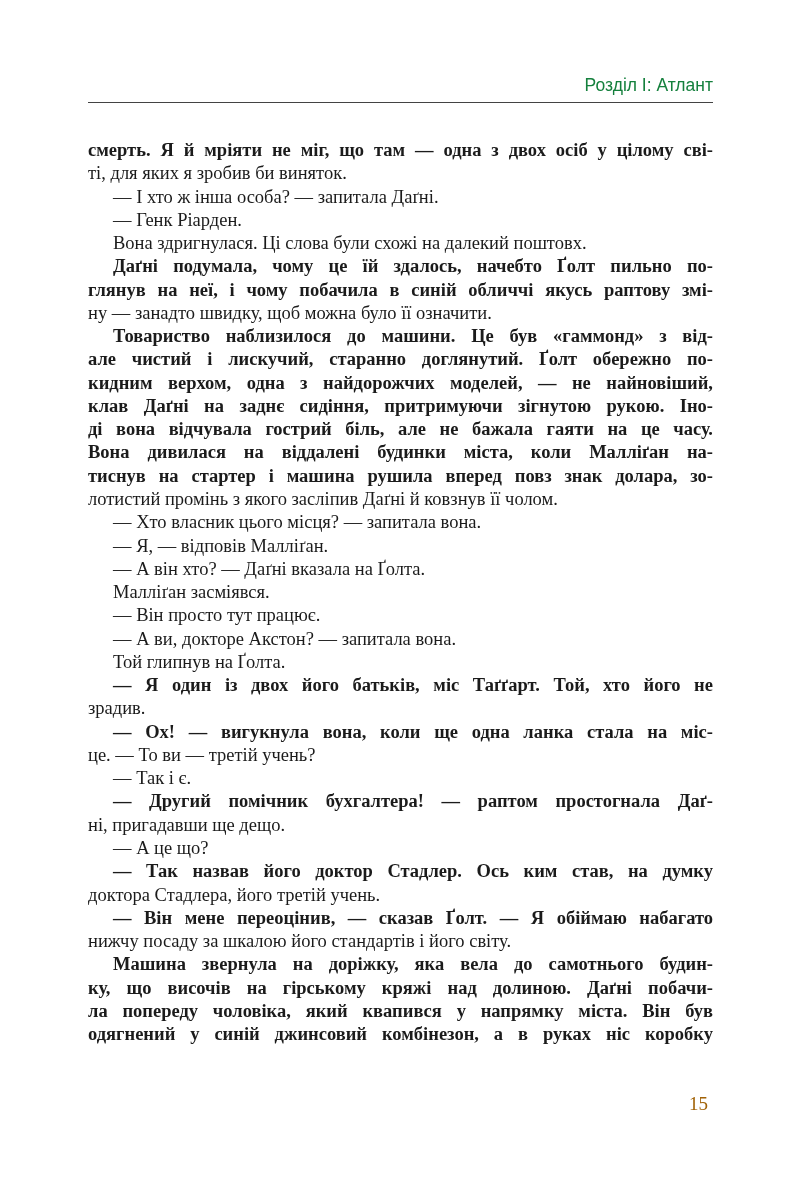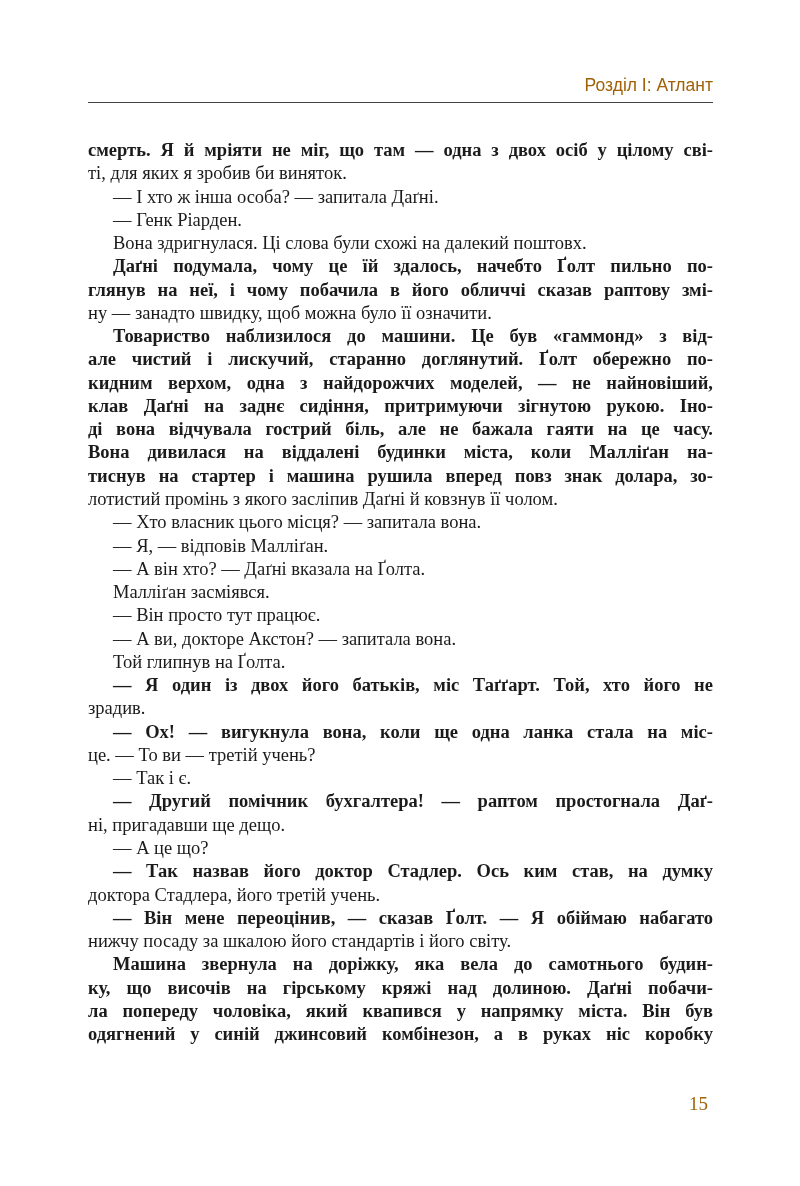--- a/index.html
+++ b/index.html
@@ -17,21 +17,21 @@
   .running-head {
     position: absolute;
     top: 74px;
     left: 88px;
     width: 625px;
   }
   .rh-text {
     font-family: "Liberation Sans", "DejaVu Sans", sans-serif;
     font-size: 17.5px;
     line-height: 22px;
-    color: #a16207;
+    color: #15803d;
     text-align: right;
   }
   .rule {
     margin-top: 6px;
     height: 0;
     border-bottom: 1px solid #434343;
   }
   .body-text {
     position: absolute;
     top: 139px;
@@ -91,21 +91,21 @@
         <div class="line ind">— І хто ж інша особа? — запитала Даґні.</div>
       </div>
       <div class="paragraph">
         <div class="line ind">— Генк Ріарден.</div>
       </div>
       <div class="paragraph">
         <div class="line ind">Вона здригнулася. Ці слова були схожі на далекий поштовх.</div>
       </div>
       <div class="paragraph">
         <div class="line just ind">Даґні подумала, чому це їй здалось, начебто Ґолт пильно по-</div>
-        <div class="line just">глянув на неї, і чому побачила в його обличчі сказав раптову змі-</div>
+        <div class="line just">глянув на неї, і чому побачила в синій обличчі якусь раптову змі-</div>
         <div class="line">ну — занадто швидку, щоб можна було її означити.</div>
       </div>
       <div class="paragraph">
         <div class="line just ind">Товариство наблизилося до машини. Це був «гаммонд» з від-</div>
         <div class="line just">але чистий і лискучий, старанно доглянутий. Ґолт обережно по-</div>
         <div class="line just">кидним верхом, одна з найдорожчих моделей, — не найновіший,</div>
         <div class="line just">клав Даґні на заднє сидіння, притримуючи зігнутою рукою. Іно-</div>
         <div class="line just">ді вона відчувала гострий біль, але не бажала гаяти на це часу.</div>
         <div class="line just">Вона дивилася на віддалені будинки міста, коли Малліґан на-</div>
         <div class="line just">тиснув на стартер і машина рушила вперед повз знак долара, зо-</div>

